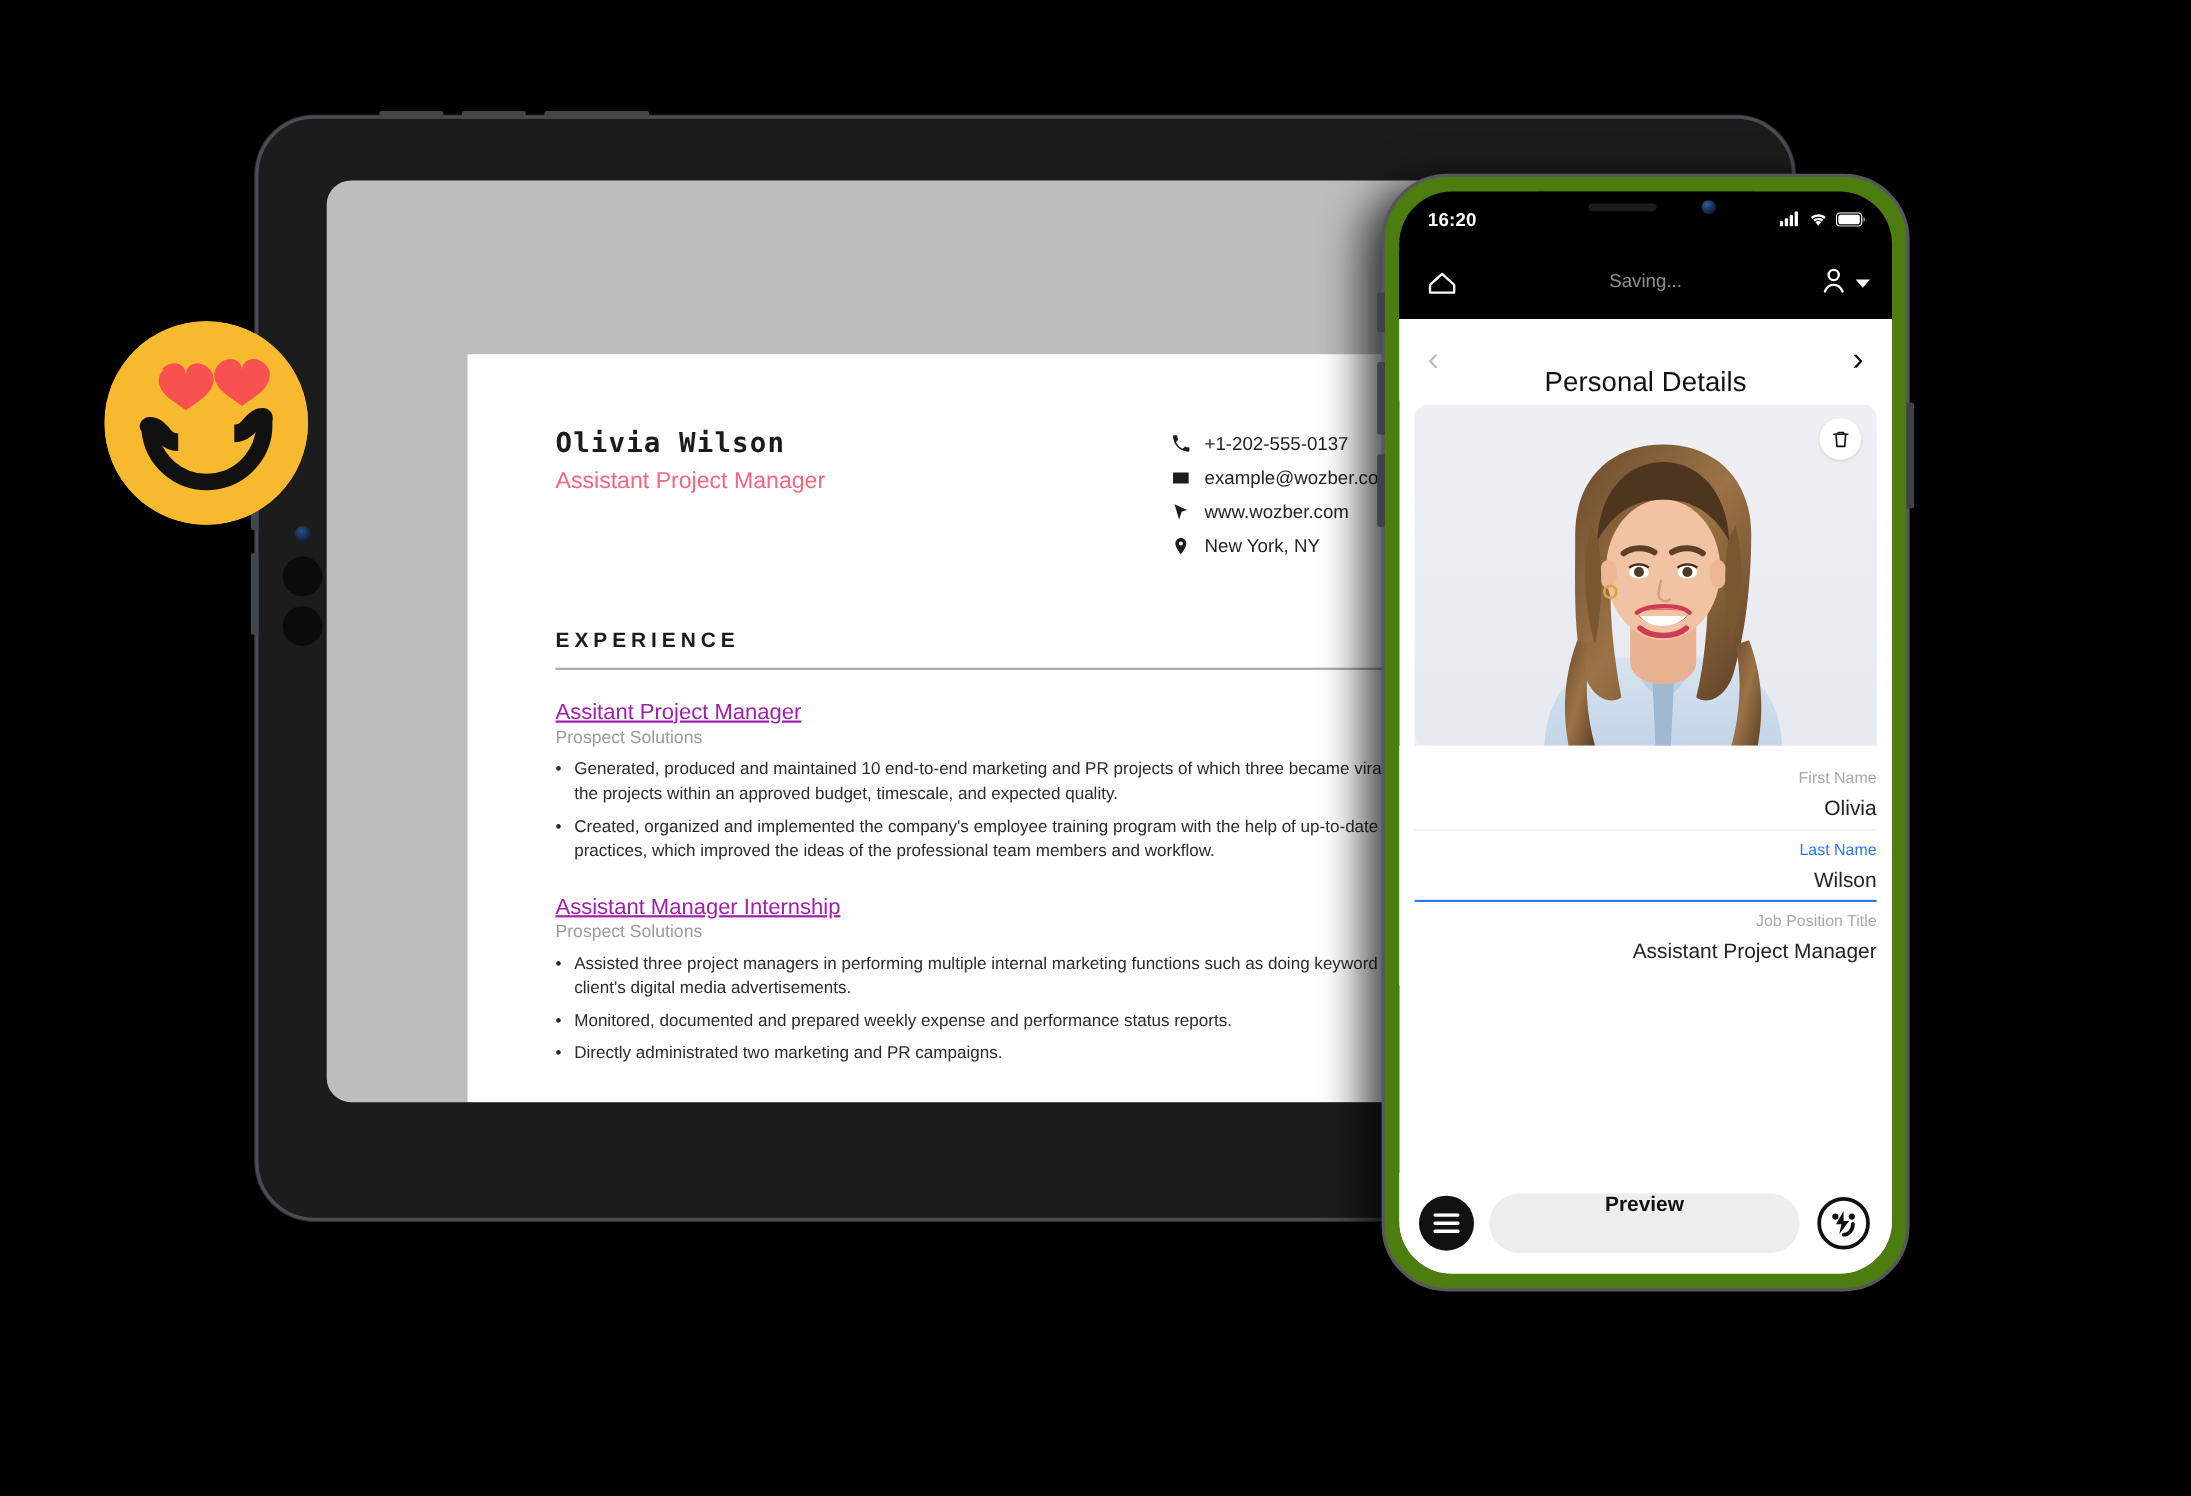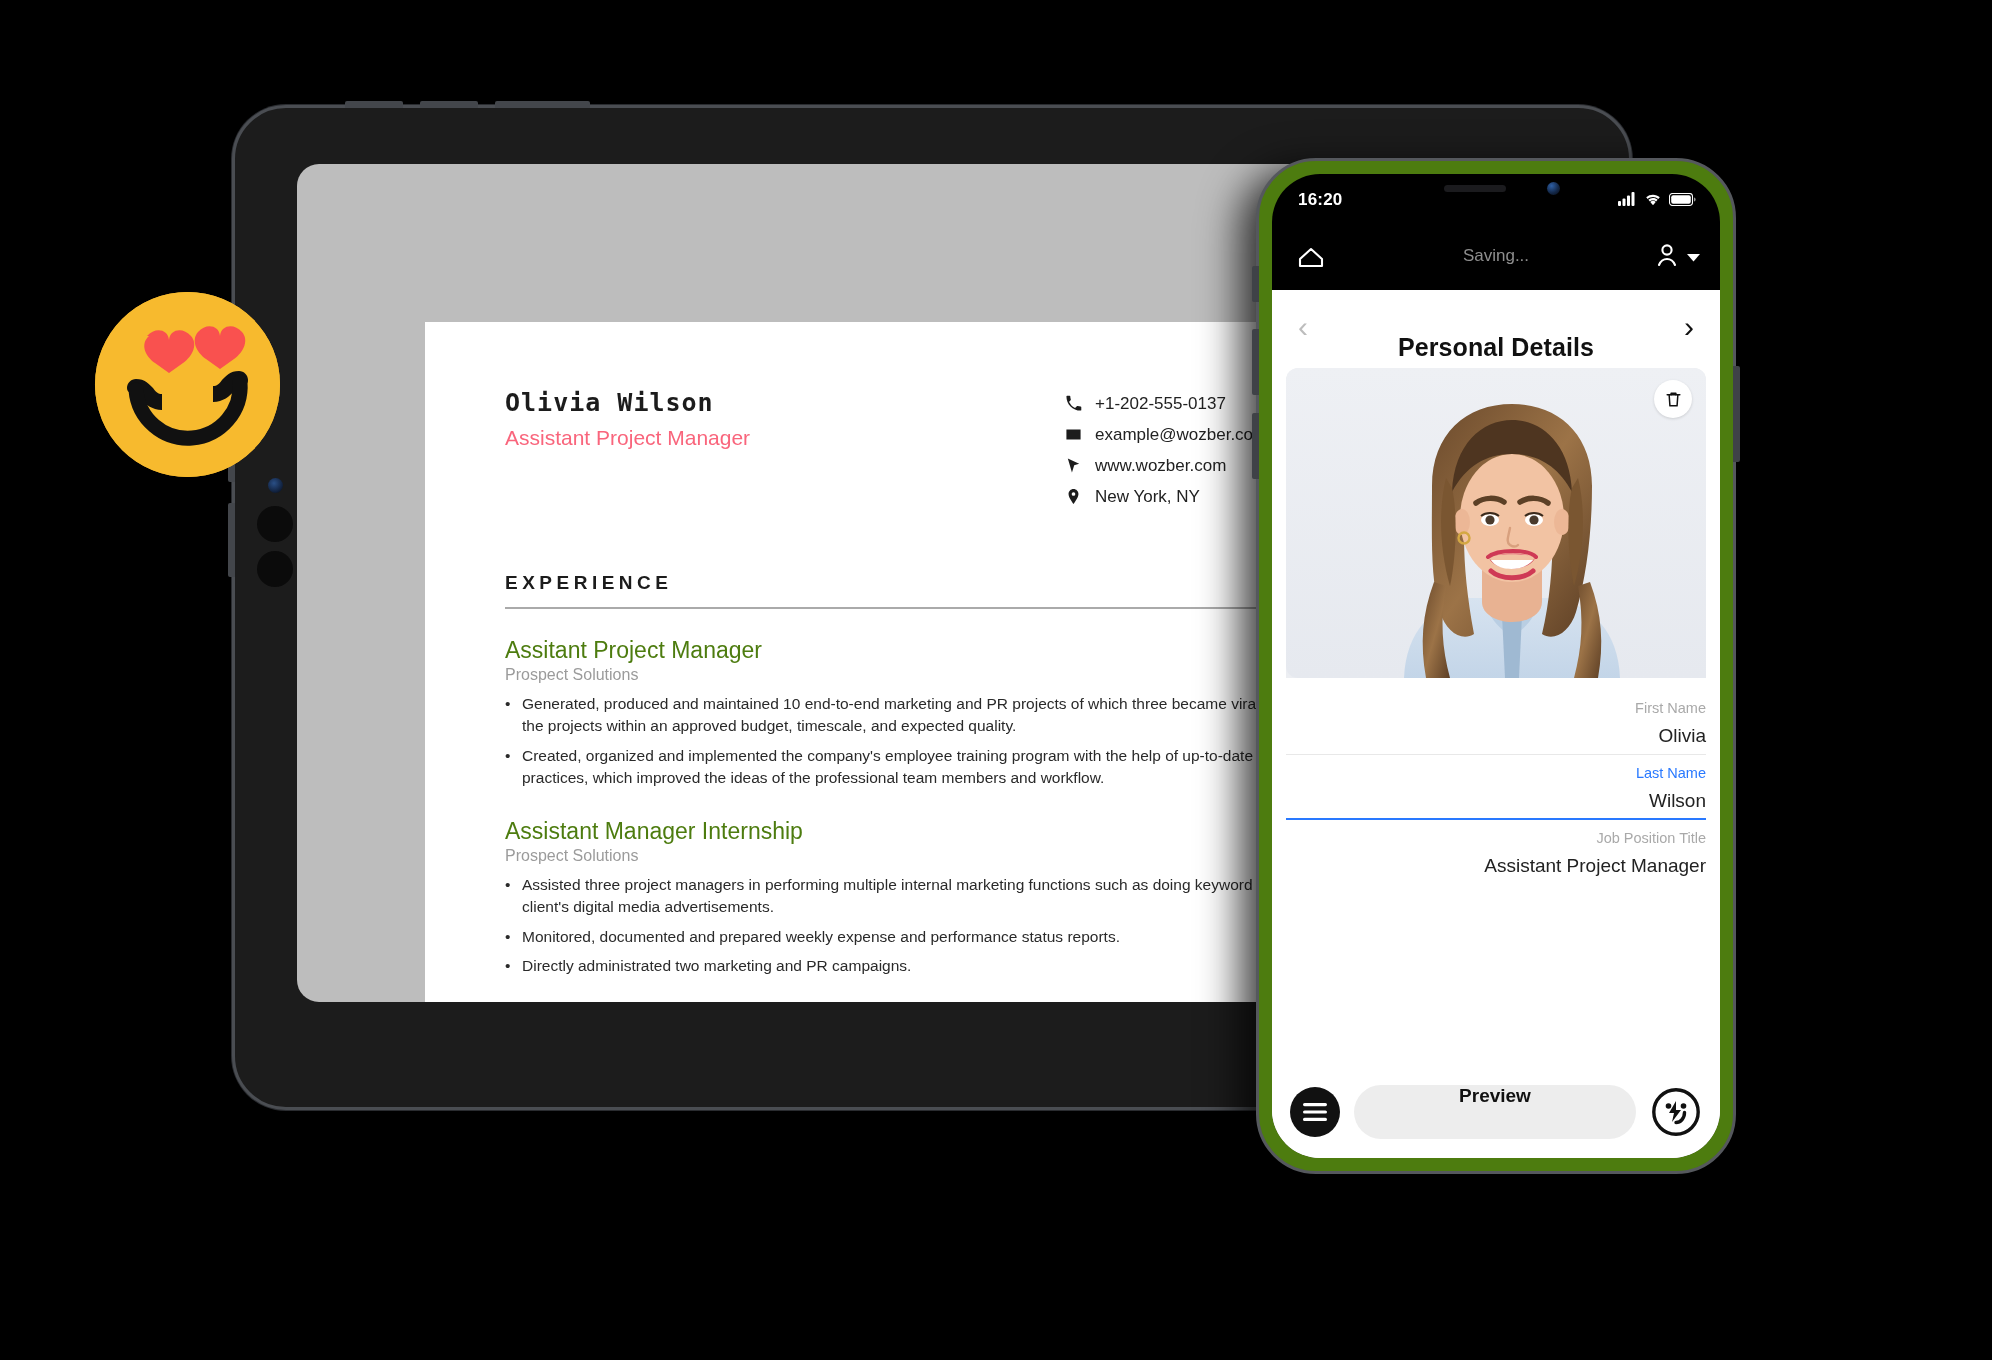--- a/index.html
+++ b/index.html
@@ -63,21 +63,21 @@
   #cv-contacts { padding-top: 6px; }
   .cv-contact-row { display:flex; align-items:center; height: 27px; margin-bottom: 4px; }
   .cv-ci { width: 30px; display:flex; justify-content:flex-start; align-items:center; color:#1c1c1c; }
   .cv-ct { font-size: 17px; color:#222; }
 
   .cv-section { margin-top: 58px; width: 960px; }
   .cv-sec-title { font-size: 19px; letter-spacing: 4.5px; color:#1c1c1c; font-weight: 600; }
   .cv-sec-rule { height: 2px; background:#aaa; margin-top: 13px; }
 
   .cv-job { margin-top: 28px; }
-  .cv-job-title { font-size: 23px; color:#4d7c0f; }
+  .cv-job-title { font-size: 20px; color:#a21caf;text-decoration:underline; }
   .cv-job-co { font-size: 16px; color:#9b9b9b; margin-top: 2px; }
   .cv-bullets { margin-top: 9px; }
   .cv-bullet { display:flex; font-size: 15.5px; color:#2a2a2a; line-height:1.45; margin-bottom: 7px; }
   .cv-bullet .dot { width: 17px; flex:none; }
   .cv-bullet .txt { width: 860px; }
 
   
   #emoji {
     position:absolute; left: 95px; top: 292px; width: 185px; height: 185px;
     border-radius:50%; background:#f7ba2e; z-index: 30;
@@ -117,21 +117,21 @@
   #sb-icons { position:absolute; right: 24px; top: 18px; display:flex; align-items:center; gap: 7px; }
 
   #appbar { position:absolute; left:0; top: 54px; width:100%; height: 62px; background:#000; }
   #home-btn { position:absolute; left: 22px; top: 12px; }
   #saving-text { position:absolute; left:50%; transform:translateX(-50%); top: 18px; font-size: 17px; color:#8e8e8e; }
   #account-btn { position:absolute; right: 20px; top: 13px; display:flex; align-items:center; gap: 7px; }
 
   #app-body { position:absolute; left:0; top: 116px; right:0; bottom: 0; background:#fff; }
 
   #page-header { height: 74px; display:flex; align-items:center; justify-content:space-between; padding: 0 26px; background:#fff; }
-  #page-title { font-size: 25px; font-weight: 700; color:#111; letter-spacing:.1px;margin-top:40px; }
+  #page-title { font-size: 25px; font-weight: 400; color:#111; letter-spacing:.1px;margin-top:40px; }
   .chev { font-size: 30px; line-height:1; font-weight:300; }
   #chev-left { color:#bdbdbd; }
   #chev-right { color:#111; }
 
   #photo-card {
     position:relative; margin: 4px 14px 0 14px; height: 310px;
     background:#eceef2; border-radius: 12px 12px 0 0; overflow:hidden;
   }
   #photo-svg { position:absolute; left:0; top:0; }
   #delete-photo-btn {

